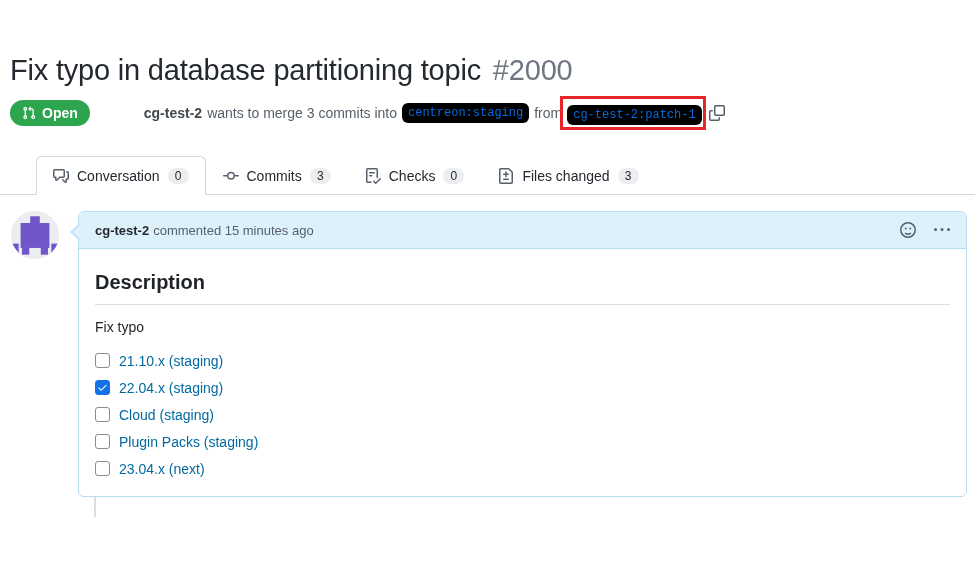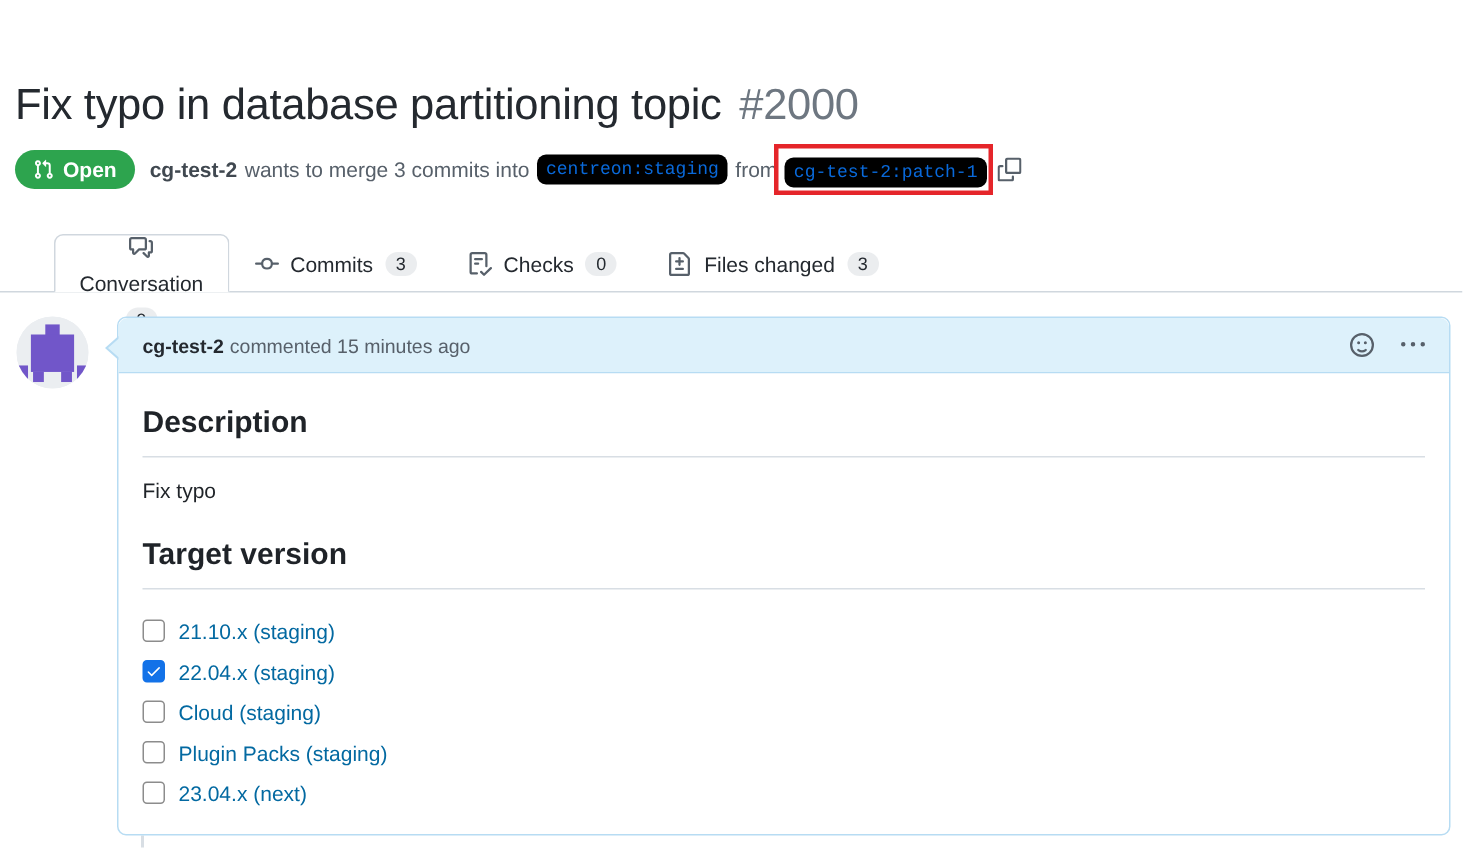--- a/index.html
+++ b/index.html
@@ -4,21 +4,21 @@
 <style>
   * { box-sizing: border-box; margin: 0; padding: 0; }
   html, body { width: 975px; height: 565px; overflow: hidden; background: #fff;
     font-family: "Liberation Sans", sans-serif; color: #1f2328; }
 
   
   .pr-header { padding: 8px 10px 0 10px; }
   .pr-title { font-size: 29px; font-weight: 400; color: #24292f; line-height: 1.25; letter-spacing: -0.2px; margin-top: 44px; }
   .pr-number { color: #6e7781; font-weight: 400; margin-left: 4px; }
 
-  .pr-meta { display: flex; align-items: center; margin-top: 12px; flex-wrap: nowrap; }
+  .pr-meta { display: flex; align-items: center; margin-top: 12px; flex-wrap: nowrap; gap: 44px; }
   .state-badge { display: inline-flex; align-items: center; gap: 6px; background: #2da44e; color: #fff;
     border-radius: 2em; padding: 5px 12px; font-size: 14px; font-weight: 700; flex: none; }
   .state-badge svg { fill: #fff; }
   .meta-sentence { margin-left: 10px; font-size: 14px; color: #57606a; display: inline-flex;
     align-items: center; flex-wrap: nowrap; }
   .meta-sentence > * { margin-right: 5px; }
   .meta-author { font-weight: 700; color: #404850; }
   .branch-label { font-family: "Liberation Mono", monospace; font-size: 12px; color: #0969da;
     background: #000000; border-radius: 6px; padding: 3px 6px; white-space: nowrap; }
   .head-wrap { position: relative; display: inline-block; margin-right: 7px; }
@@ -27,21 +27,21 @@
   .copy-btn { display: inline-flex; background: none; border: none; cursor: pointer; padding: 0; }
   .copy-btn svg { fill: #57606a; }
 
   
   .tab-nav { margin-top: 30px; border-bottom: 1px solid #d0d7de; padding-left: 36px;
     display: flex; align-items: flex-end; }
   .tab { display: inline-flex; align-items: center; gap: 8px; padding: 0 16px; height: 39px;
     font-size: 14px; color: #24292f; text-decoration: none; cursor: pointer; background: transparent;
     border: 1px solid transparent; margin-bottom: -1px; }
   .tab.active { background: #fff; border-color: #d0d7de; border-bottom-color: #fff;
-    border-radius: 6px 6px 0 0; flex-direction: column; }
+    border-radius: 6px 6px 0 0; }
   .tab svg { fill: #57606a; flex: none; }
   .tab-count { background: rgba(175,184,193,0.25); border-radius: 2em; font-size: 12px;
     padding: 1px 7px; min-width: 21px; text-align: center; color: #24292f; }
 
   
   .timeline { display: flex; margin: 16px 8px 0 11px; }
   .avatar { width: 48px; height: 48px; border-radius: 50%; background: #ebeef1; overflow: hidden;
     flex: none; margin-right: 19px; cursor: pointer; }
   .comment-box { flex: 1; border: 1px solid #b7dcf3; border-radius: 6px; position: relative;
     background: #fff; }
@@ -186,21 +186,20 @@
               </svg>
           </span>
         </button>
       </span>
     </div>
 
     <div class="comment-body">
       <h2 class="section-heading">Description</h2>
       <p class="body-text">Fix typo</p>
 
-      <h2 class="section-heading">Target version</h2>
       <ul class="task-list">
         <li class="task-item">
           <span class="checkbox"></span>
           <span>21.10.x (staging)</span>
         </li>
         <li class="task-item">
           <span class="checkbox checked">
               <svg width="11" height="11" viewBox="0 0 16 16">
                 <path d="M13.78 4.22a.75.75 0 0 1 0 1.06l-7.25 7.25a.75.75 0 0 1-1.06 0L2.22 9.28a.751.751 0 0 1 .018-1.042.751.751 0 0 1 1.042-.018L6 10.94l6.72-6.72a.75.75 0 0 1 1.06 0Z"></path>
               </svg>

